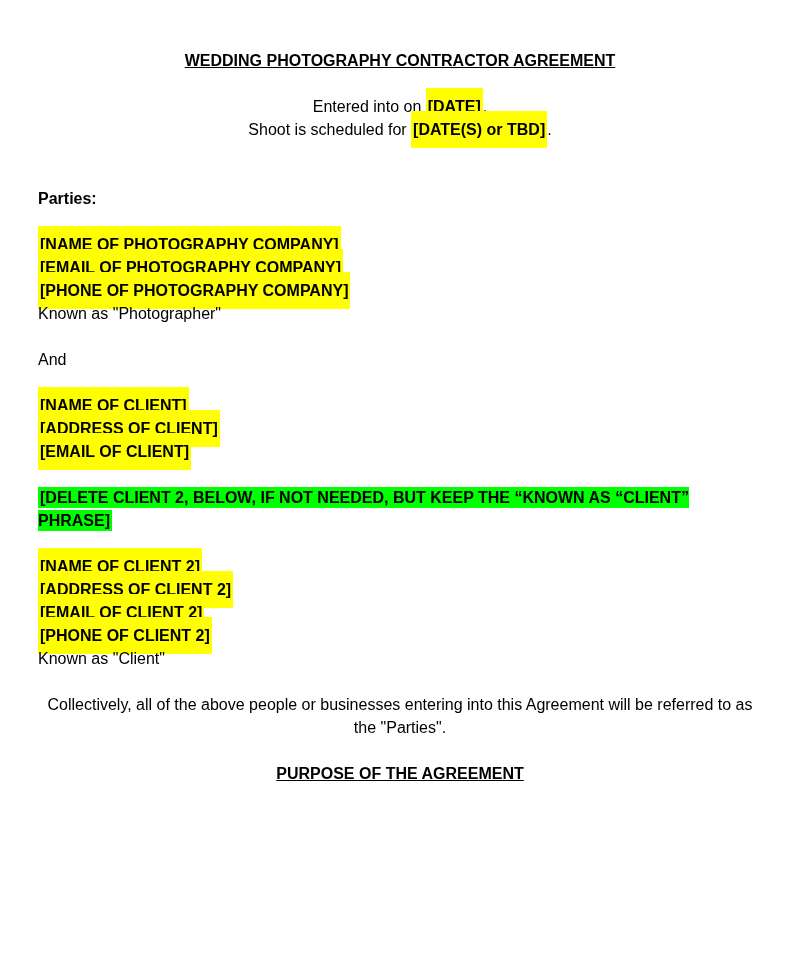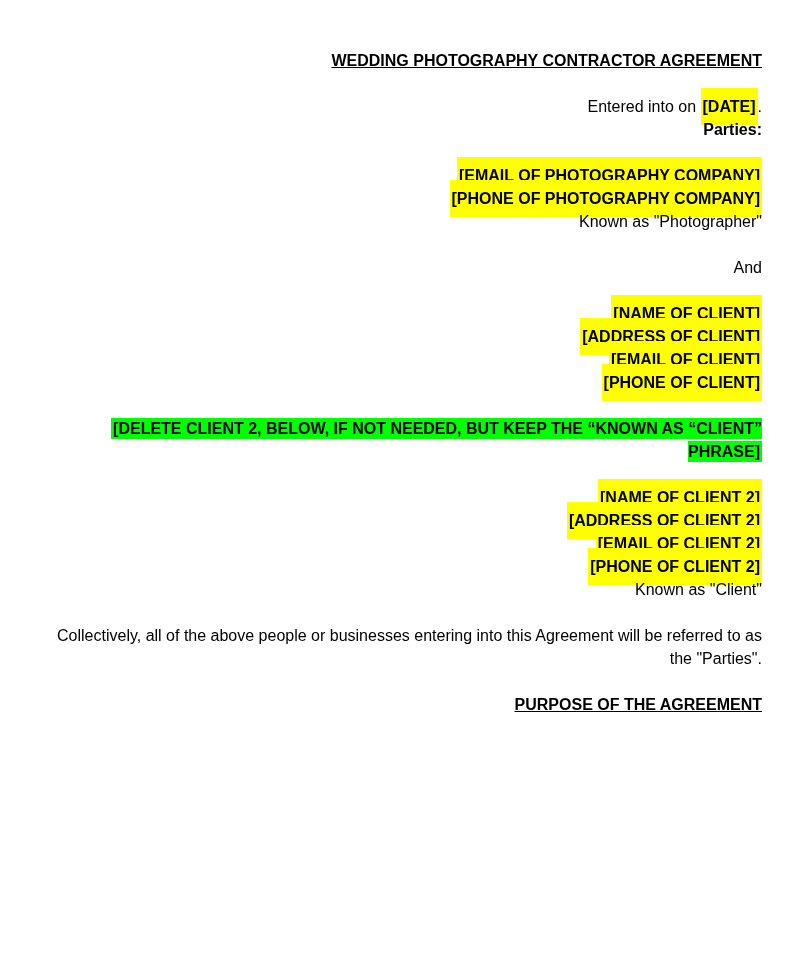--- a/index.html
+++ b/index.html
@@ -15,21 +15,21 @@
   body {
     width: 800px;
     height: 962px;
     font-family: "Liberation Sans", "DejaVu Sans", sans-serif;
     font-size: 16px;
     line-height: 23px;
     color: var(--ink);
     padding: 49px 38px 0 38px;
     overflow: hidden;
   }
-  .doc p { margin: 0; text-align: right; }
+  .doc p { margin: 0; }
   .center { text-align: center; }
   .heading {
     font-weight: bold;
     text-decoration: underline;
     text-align: center;
   }
   .bold { font-weight: bold; }
   mark.yellow {
     background: var(--hl-yellow);
     color: var(--ink);
@@ -48,36 +48,37 @@
 </style>
 </head>
 <body>
 
 <div class="doc">
 
   <p class="heading mb1">WEDDING PHOTOGRAPHY CONTRACTOR AGREEMENT</p>
 
   <p class="center"><span>Entered into on </span><mark class="yellow">[DATE]</mark><span>.</span></p>
 
+  <p class="center mb2"><span>Shoot is scheduled for </span><mark class="yellow">[DATE(S) or TBD]</mark><span>.</span></p>
 
   <p class="bold mb1">Parties:</p>
 
   <div>
+    <p><mark class="yellow">[NAME OF PHOTOGRAPHY COMPANY]</mark></p>
     <p><mark class="yellow">[EMAIL OF PHOTOGRAPHY COMPANY]</mark></p>
     <p><mark class="yellow">[PHONE OF PHOTOGRAPHY COMPANY]</mark></p>
     <p class="mb1">Known as "Photographer"</p>
   </div>
 
   <p class="mb1">And</p>
 
   <div class="mb1">
     <p><mark class="yellow">[NAME OF CLIENT]</mark></p>
     <p><mark class="yellow">[ADDRESS OF CLIENT]</mark></p>
     <p><mark class="yellow">[EMAIL OF CLIENT]</mark></p>
-    <p><mark class="yellow">[PHONE OF CLIENT]</mark></p>
   </div>
 
   <p class="mb1"><mark class="green">[DELETE CLIENT 2, BELOW, IF NOT NEEDED, BUT KEEP THE “KNOWN AS “CLIENT” PHRASE]</mark></p>
 
 
   <div class="mb1">
     <p><mark class="yellow">[NAME OF CLIENT 2]</mark></p>
     <p><mark class="yellow">[ADDRESS OF CLIENT 2]</mark></p>
     <p><mark class="yellow">[EMAIL OF CLIENT 2]</mark></p>
     <p><mark class="yellow">[PHONE OF CLIENT 2]</mark></p>

